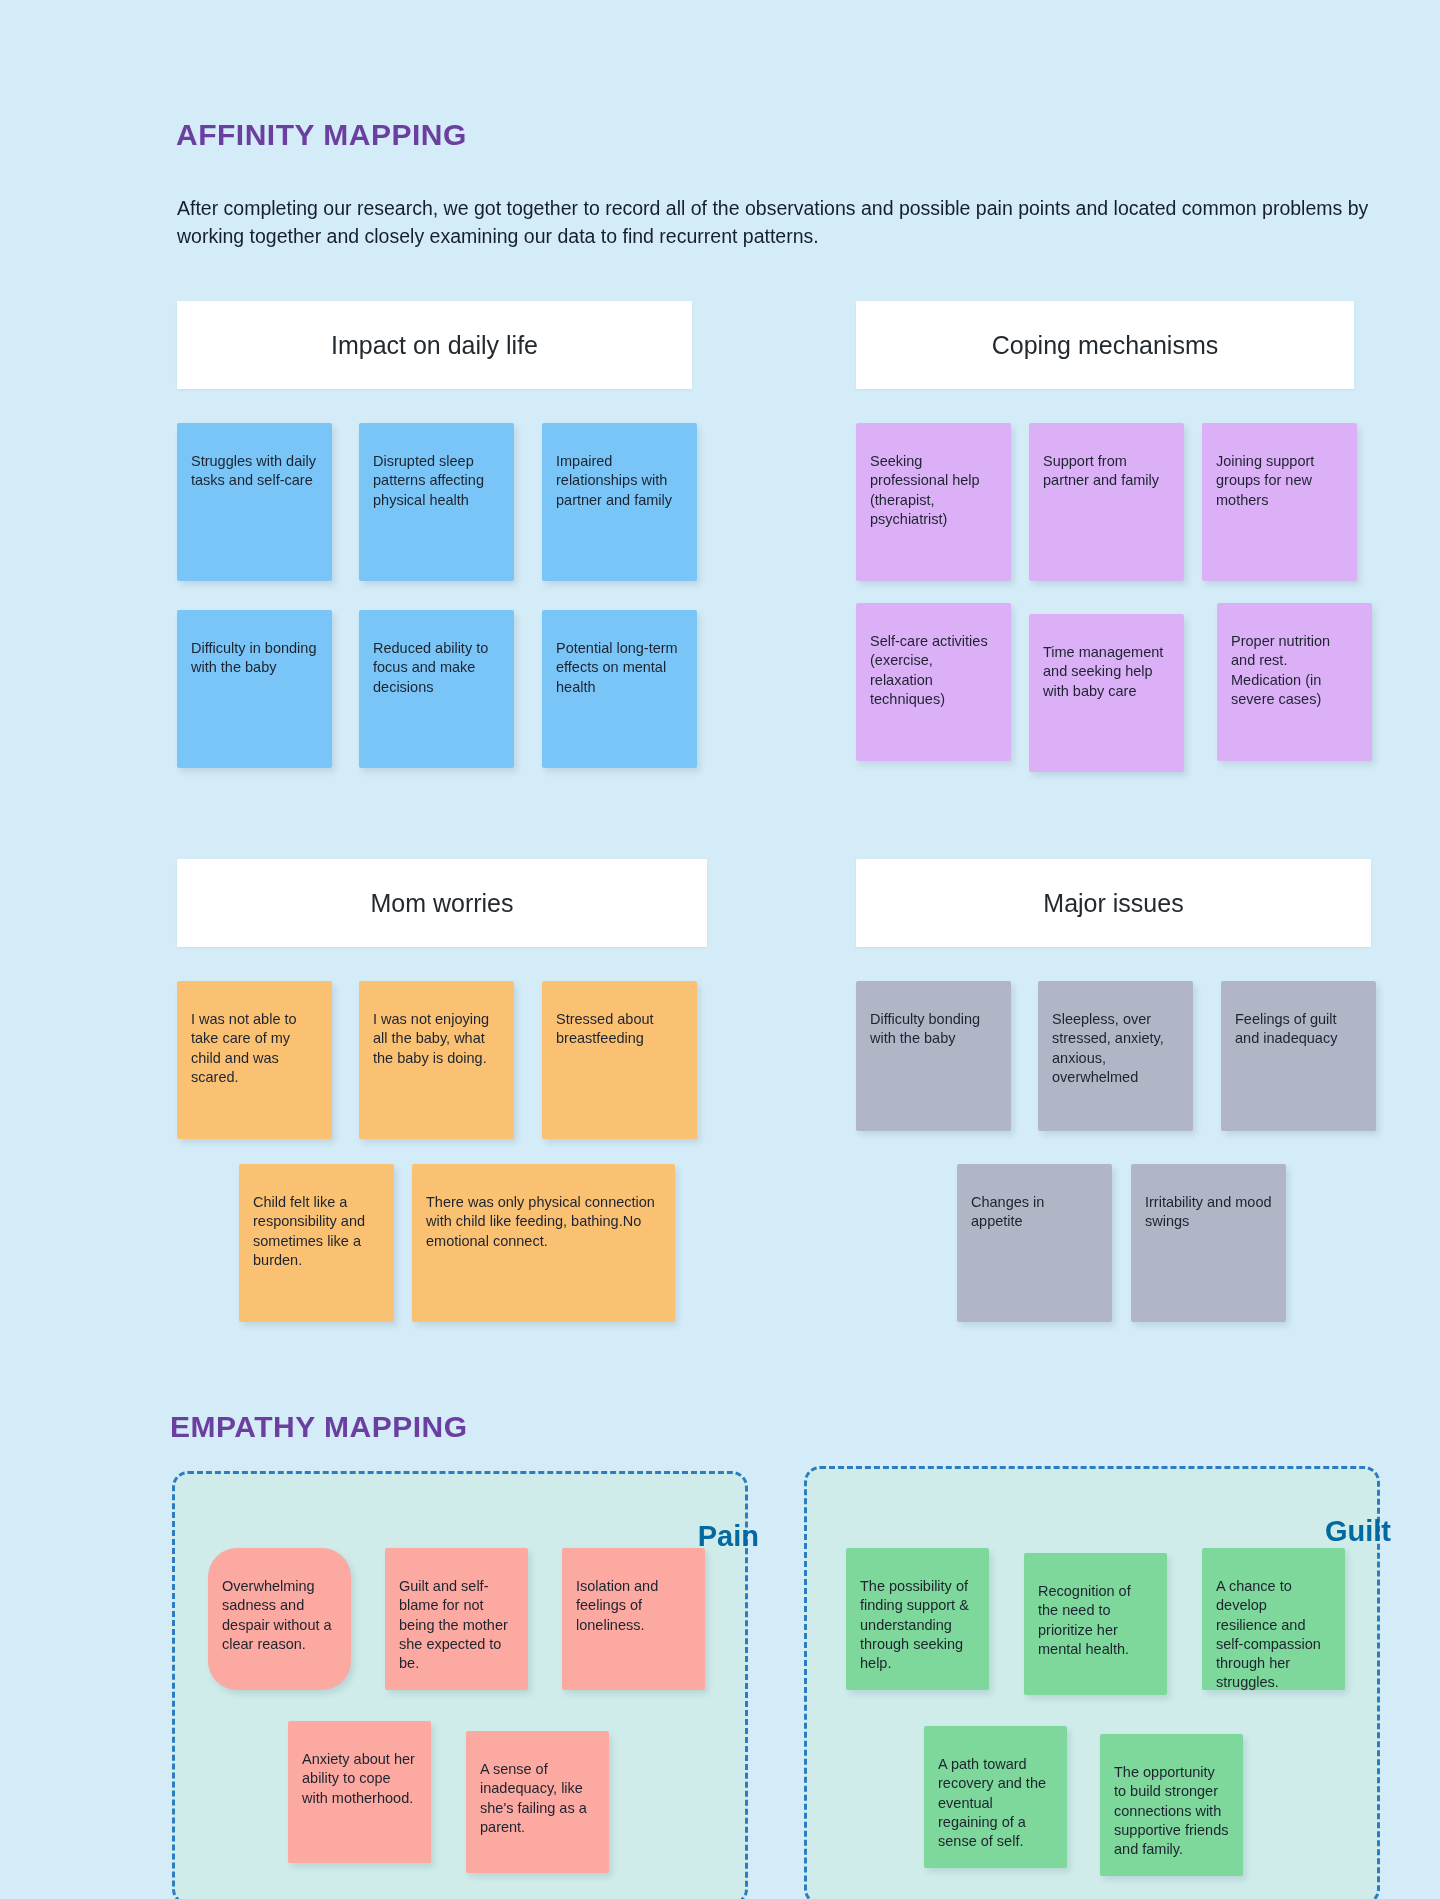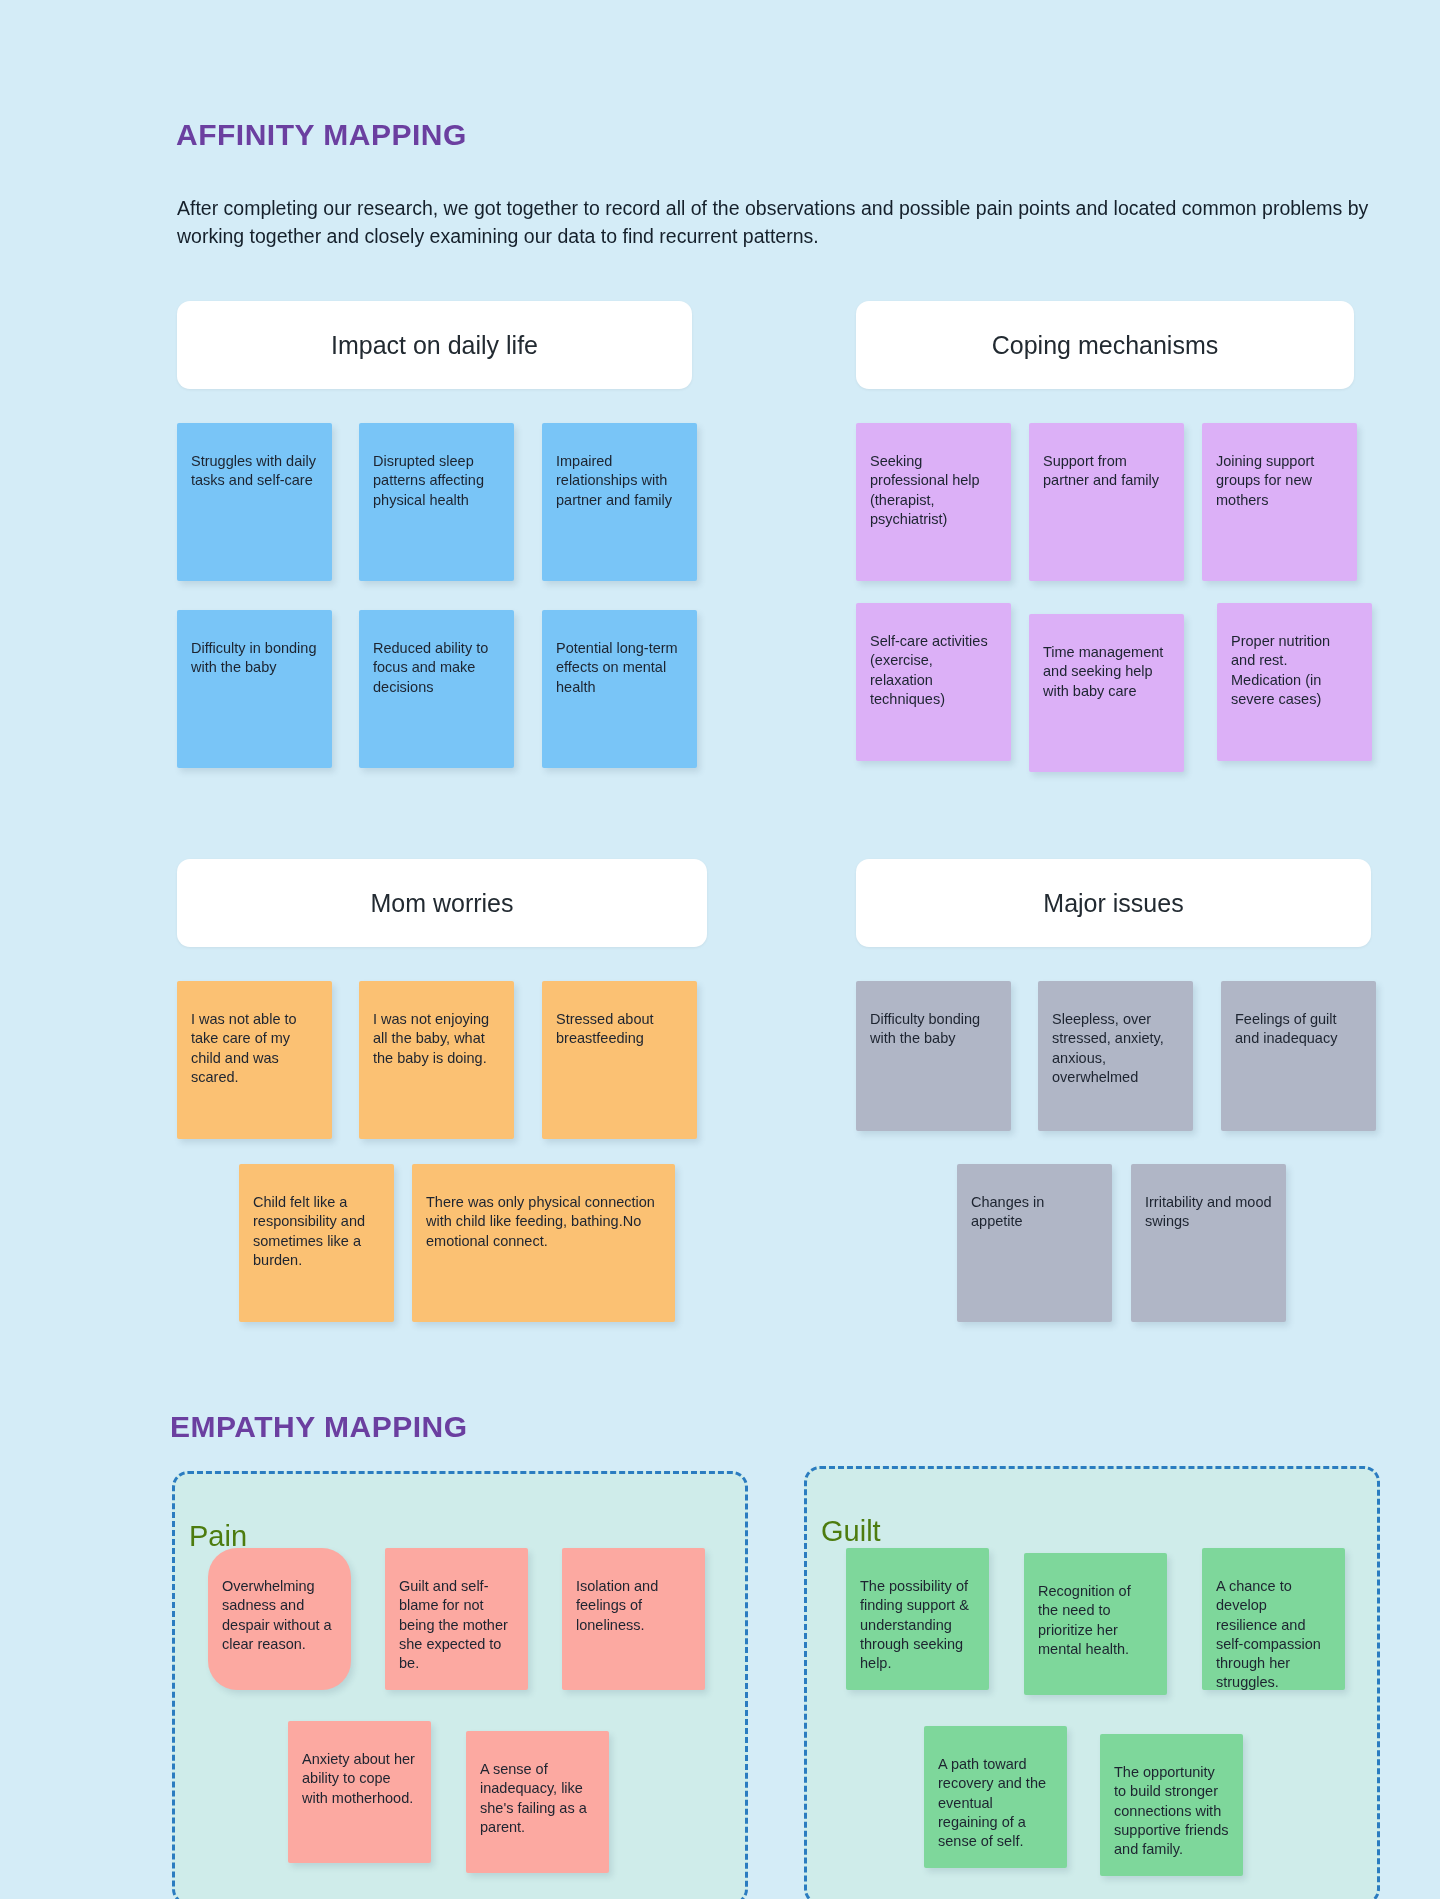--- a/index.html
+++ b/index.html
@@ -33,21 +33,21 @@
     width: 1215px;
     font-size: 19.5px;
     line-height: 1.45;
     color: #15202b;
   }
 
   
   .cat-card {
     position: absolute;
     background: #ffffff;
-    border-radius: 13px;
+    border-radius: 1px;
     display: flex;
     align-items: center;
     justify-content: center;
     box-shadow: 0 1px 3px rgba(0,0,0,0.06);
   }
   .cat-card .cat-label {
     font-size: 25px;
     color: #222a31;
     font-weight: 400;
   }
@@ -73,25 +73,25 @@
   
   .empathy-panel {
     position: absolute;
     background: #cfecea;
     border: 3px dashed #2b7cc0;
     border-radius: 16px;
   }
   .empathy-panel .panel-title {
     position: absolute;
     width: 100%;
-    text-align: left;
+    text-align: right;
     top: 32px;
     font-size: 29px;
-    color: #4d7c0f;
-    font-weight: 400;
+    color: #0369a1;
+    font-weight: 700;
   }
 </style>
 </head>
 <body>
 
 <div class="page">
 
   <h1 class="section-title" id="affinity-title">AFFINITY MAPPING</h1>
 
   <p class="intro-text">After completing our research, we got together to record all of the observations and possible pain points and located common problems by working together and closely examining our data to find recurrent patterns.</p>

